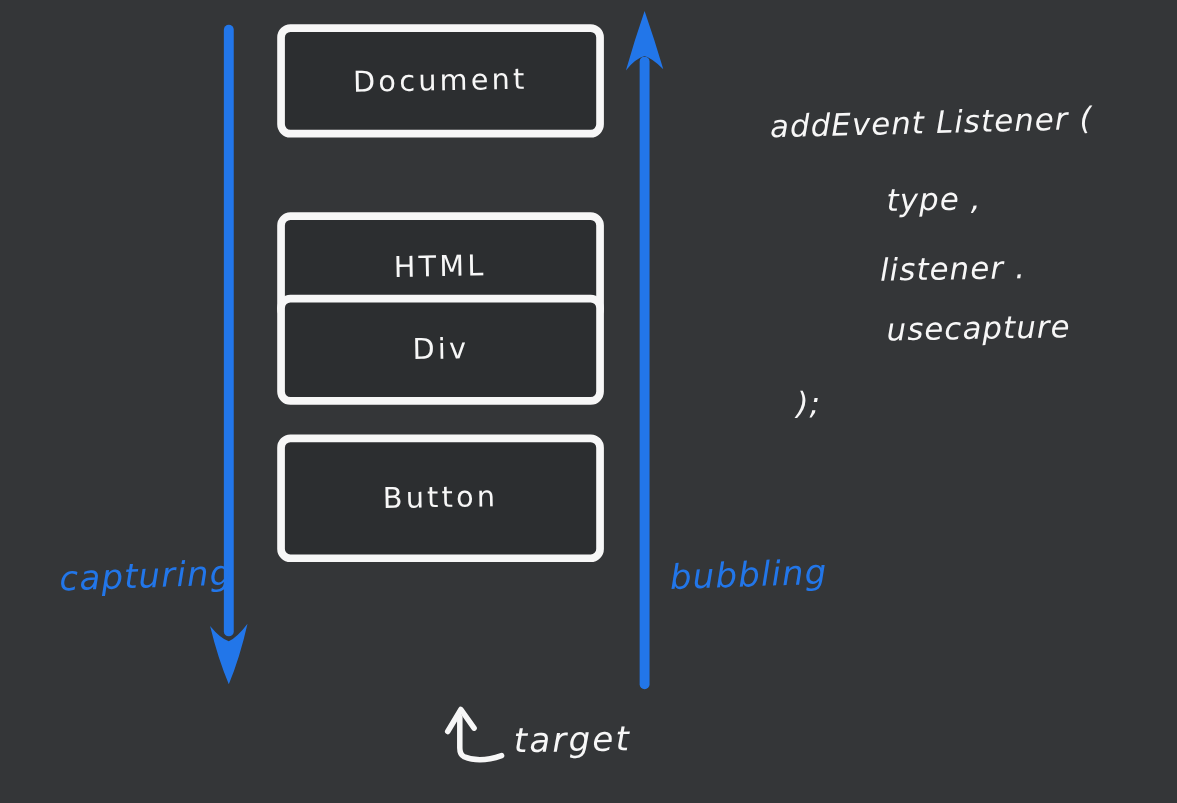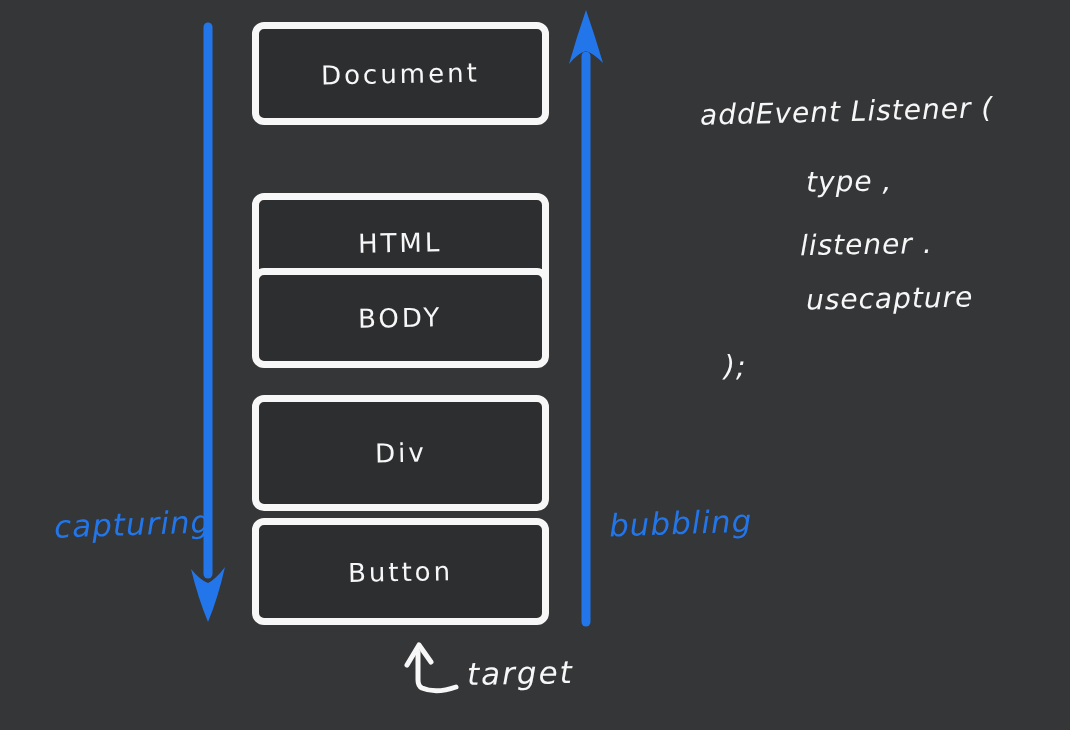--- a/index.html
+++ b/index.html
@@ -111,23 +111,20 @@
     <path class="arrow-fill" d="M20,2 Q29,28 37,55 Q27,45 20,43 Q12,45 3,56 Q11,28 20,2 Z"></path>
   </svg>
 
   <div class="node-box">
     <span class="node-label">Document</span>
   </div>
   <div class="node-box">
     <span class="node-label">HTML</span>
   </div>
   <div class="node-box">
-    <span class="node-label">BODY</span>
-  </div>
-  <div class="node-box">
     <span class="node-label">Div</span>
   </div>
   <div class="node-box">
     <span class="node-label">Button</span>
   </div>
 
   <span class="side-label label-capturing">capturing</span>
   <span class="side-label label-bubbling">bubbling</span>
 
   <svg style="left:398px; top:638px;" width="62" height="60" viewBox="0 0 62 60">

